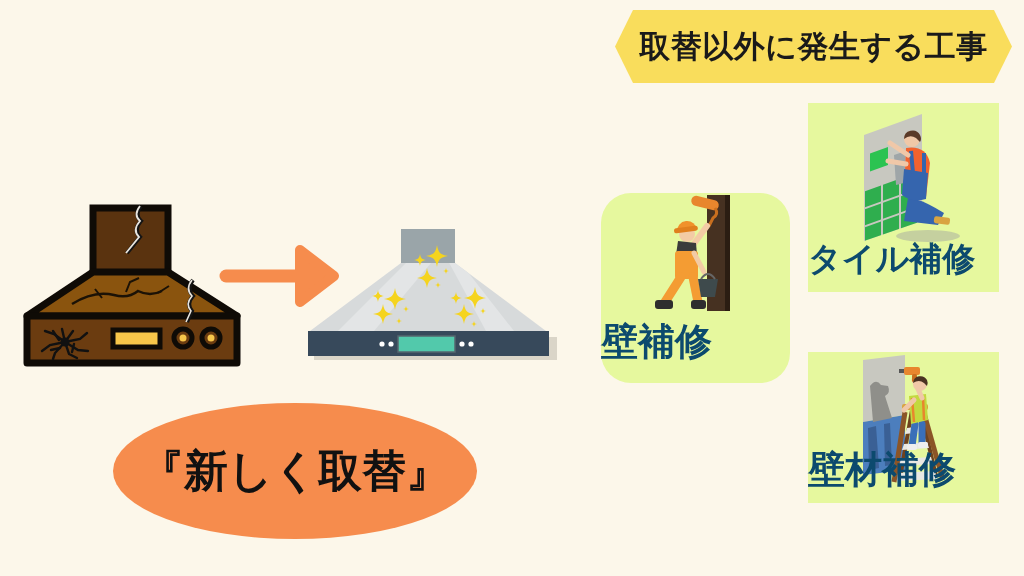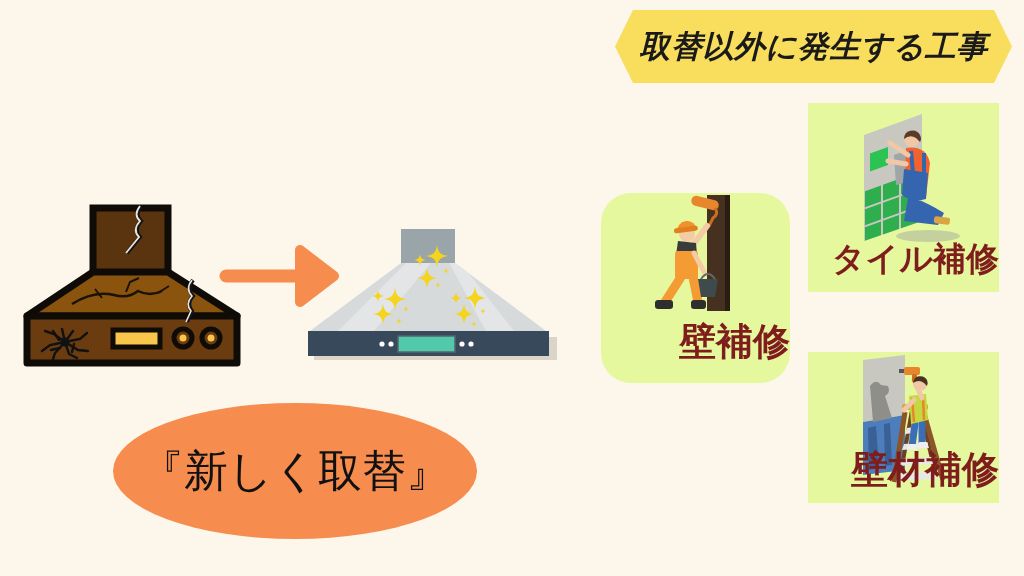--- a/index.html
+++ b/index.html
@@ -10,48 +10,48 @@
     position:relative;
     overflow:hidden;
   }
   .canvas { position:absolute; inset:0; }
 
   
   .banner {
     position:absolute; left:615px; top:10px; width:397px; height:73px;
     background:#F9DD5C;
     clip-path:polygon(18px 0%, calc(100% - 18px) 0%, 100% 50%, calc(100% - 18px) 100%, 18px 100%, 0% 50%);
-    display:flex; align-items:center; justify-content:center;font-style:italic;
+    display:flex; align-items:center; justify-content:center;
   }
   .banner span {
     font-size:31px; font-weight:900; color:#1A1A1A; letter-spacing:0.5px; white-space:nowrap;
   }
 
   
   .old-hood  { position:absolute; left:20px;  top:200px; width:230px; height:170px; }
   .arrow     { position:absolute; left:218px; top:240px; width:125px; height:72px; }
   .new-hood  { position:absolute; left:300px; top:225px; width:260px; height:140px; }
 
   .caption-ellipse {
     position:absolute; left:113px; top:403px; width:364px; height:136px;
     background:#F68C4D; border-radius:50%;
     display:flex; align-items:center; justify-content:center;
   }
   .caption-ellipse span {
-    font-size:44px; font-weight:400; color:#111; white-space:nowrap;
+    font-size:44px; font-weight:700; color:#111; white-space:nowrap;
   }
 
   
   .work-box {
     position:absolute; background:#E6F89E;
   }
   .work-box .illus { position:absolute; left:0; top:0; width:100%; }
   .work-box .wlabel {
     position:absolute; left:0; right:0; bottom:12px;
-    text-align:right; font-weight:900; color:#7f1d1d; white-space:nowrap;
+    text-align:left; font-weight:900; color:#0c4a6e; white-space:nowrap;
   }
   #box-kabe    { left:601px; top:193px; width:189px; height:190px;border-radius:30px; }
   #box-tile    { left:808px; top:103px; width:191px; height:189px; }
   #box-kabezai { left:808px; top:352px; width:191px; height:151px; }
   #box-kabe .wlabel    { font-size:37px; bottom:16px; }
   #box-tile .wlabel    { font-size:33px; bottom:10px; }
   #box-kabezai .wlabel { font-size:37px; bottom:8px; }
 </style>
 </head>
 <body>

